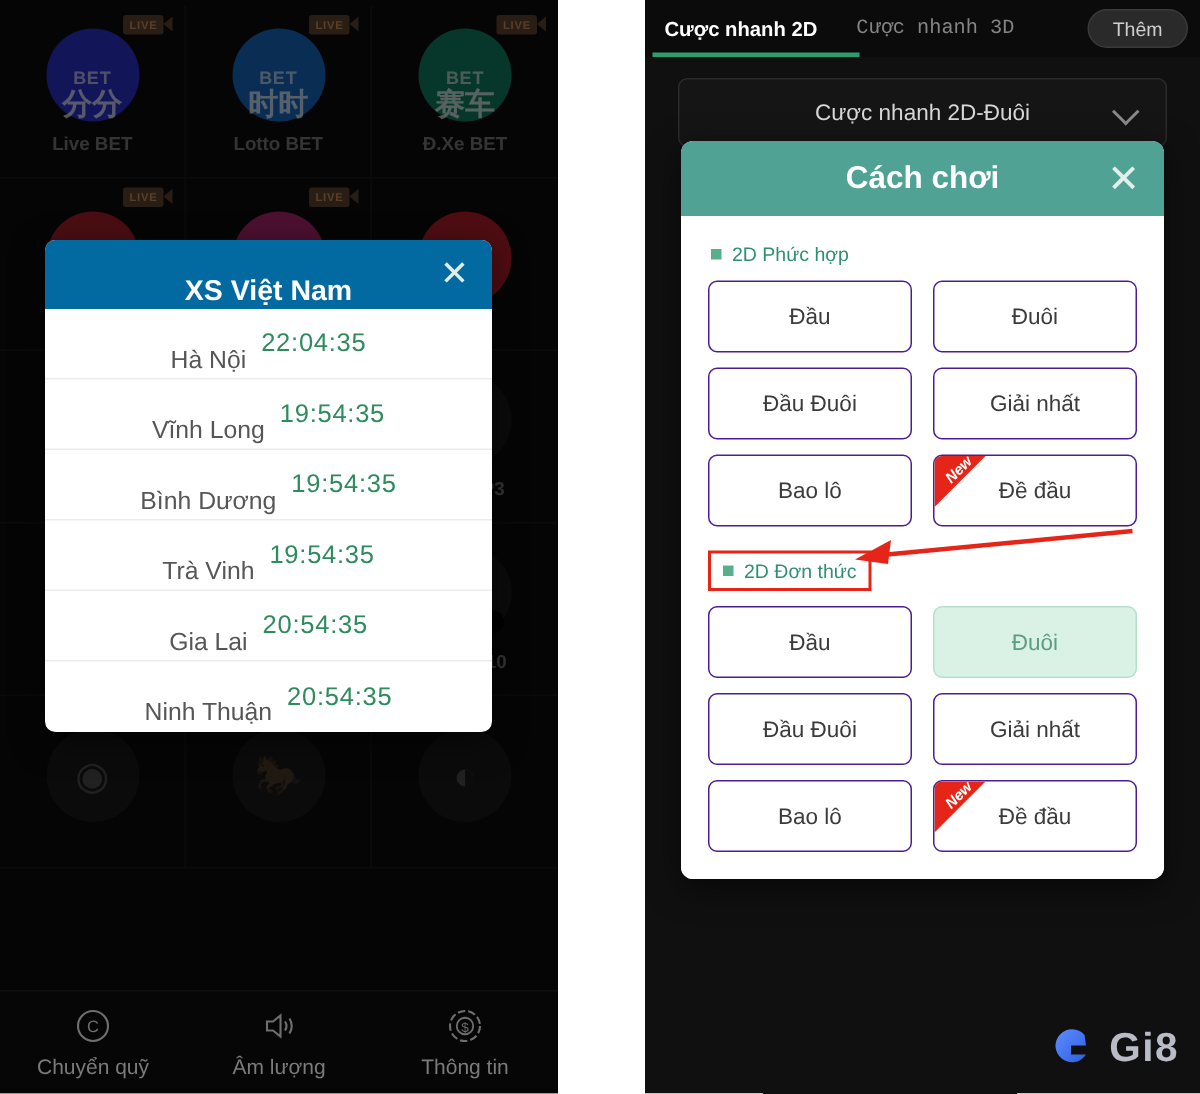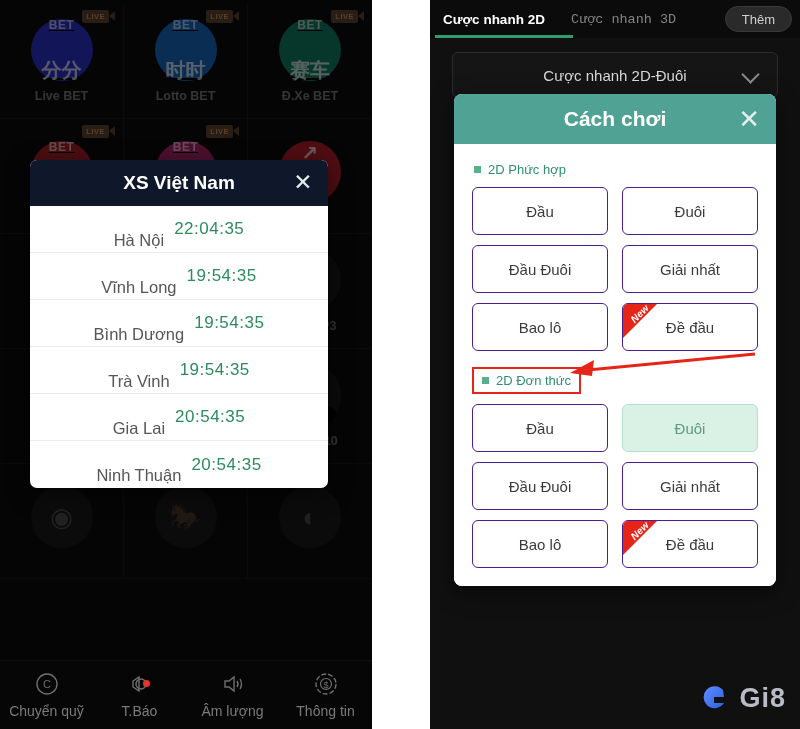--- a/index.html
+++ b/index.html
@@ -23,22 +23,22 @@
   }
   .game-cell {
     position: relative; height: 115px;
     border-right: 1px solid rgba(255,255,255,0.05);
     border-bottom: 1px solid rgba(255,255,255,0.05);
     display: flex; flex-direction: column; align-items: center; justify-content: center;
   }
   .game-cell:nth-child(3n) { border-right: none; }
   .circ {
     width: 62px; height: 62px; border-radius: 50%;
-    display: flex; flex-direction: column; align-items: center; justify-content: space-between;
-    margin-bottom: 8px; position: relative; text-decoration: underline;
+    display: flex; flex-direction: column; align-items: center; justify-content: flex-end;
+    margin-bottom: 8px; position: relative;
   }
   .circ .bet-lbl { font-size: 12px; font-weight: bold; color: rgba(255,255,255,0.62); letter-spacing: .5px; line-height: 1;}
   .circ .cn-lbl { font-size: 20px; font-weight: bold; color: rgba(255,255,255,0.72); line-height: 1.05; margin-top: 2px;}
   .game-name { font-size: 12.5px; font-weight: bold; color: rgba(200,200,200,0.55); }
   .live-tag {
     position: absolute; top: 6px; right: 14px;
     background: #5a4330; color: #c98b52; font-size: 7.5px; font-weight: bold;
     padding: 2px 4px 2px 4px; border-radius: 2px; letter-spacing: .5px;
   }
   .live-tag::after {
@@ -55,21 +55,21 @@
     display:flex; align-items:center; justify-content:center; font-size: 26px; color: rgba(255,255,255,0.22);
     margin-bottom: 8px; position: relative;}
 
   
   .xs-modal {
     position: absolute; left: 30px; top: 160px; width: 298px;
     background: #ffffff; border-radius: 7px; overflow: hidden; z-index: 20;
     box-shadow: 0 6px 22px rgba(0,0,0,0.5);
   }
   .xs-head {
-    background: #0f172a; height: 46px; display: flex; align-items: center; justify-content: center;
+    background: #0369a1; height: 46px; display: flex; align-items: flex-end; justify-content: center;
     position: relative;
   }
   .xs-head-title { color: #fff; font-size: 19px; font-weight: bold; }
   .xs-close {
     position: absolute; right: 14px; top: 50%; transform: translateY(-50%);
     width: 22px; height: 22px; color: #ddefea; font-size: 23px; line-height: 20px;
     font-weight: 300; text-align: center; cursor: pointer;
   }
   .xs-row {
     height: 47px; display: flex; align-items: center; justify-content: center;
@@ -287,30 +287,20 @@
           <svg width="24" height="24" viewBox="0 0 24 24">
               <circle cx="12" cy="12" r="10" fill="none" stroke="#6f6f6f" stroke-width="1.4"></circle>
               <text x="12" y="16" font-size="11" fill="#6f6f6f" text-anchor="middle" font-family="Liberation Sans">C</text>
             </svg>
         </div>
         <div class="nav-lbl">Chuyển quỹ</div>
       </div>
       <div class="nav-item">
         <div class="nav-ic">
           <svg width="24" height="24" viewBox="0 0 24 24">
-              <path d="M5 9 L11 5 L11 19 L5 15 Z" fill="none" stroke="#6f6f6f" stroke-width="1.4"></path>
-              <circle cx="13" cy="12" r="5" fill="none" stroke="#6f6f6f" stroke-width="1.4"></circle>
-            </svg>
-        </div>
-        <div class="reddot"></div>
-        <div class="nav-lbl">T.Báo</div>
-      </div>
-      <div class="nav-item">
-        <div class="nav-ic">
-          <svg width="24" height="24" viewBox="0 0 24 24">
               <path d="M4 9 H8 L13 5 V19 L8 15 H4 Z" fill="none" stroke="#6f6f6f" stroke-width="1.4"></path>
               <path d="M16 9 Q18 12 16 15" fill="none" stroke="#6f6f6f" stroke-width="1.4"></path>
               <path d="M19 7 Q22 12 19 17" fill="none" stroke="#6f6f6f" stroke-width="1.4"></path>
             </svg>
         </div>
         <div class="nav-lbl">Âm lượng</div>
       </div>
       <div class="nav-item">
         <div class="nav-ic">
           <svg width="24" height="24" viewBox="0 0 24 24">

